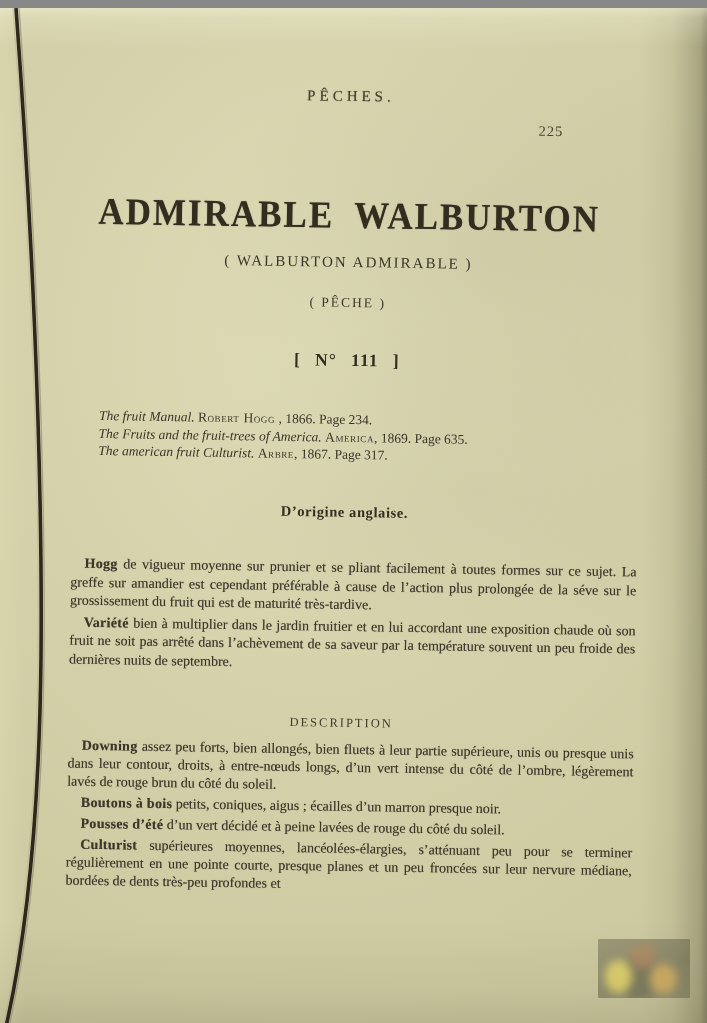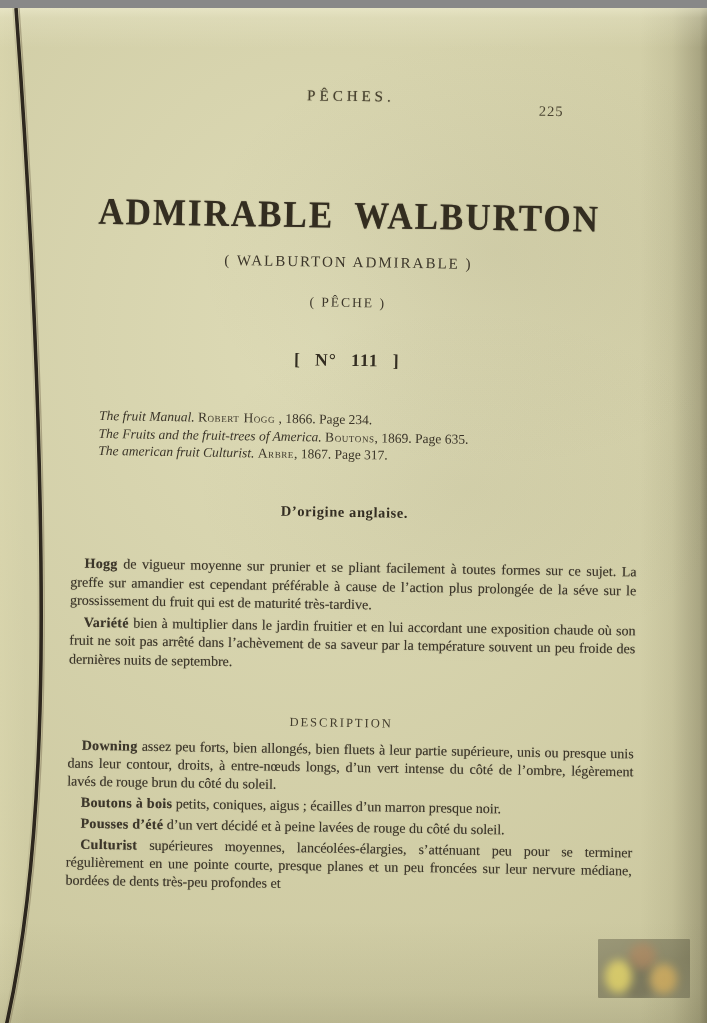--- a/index.html
+++ b/index.html
@@ -25,21 +25,21 @@
     position:absolute;inset:0;z-index:2;
     transform:rotate(0.9deg);
     transform-origin:50% 46%;
   }
   .centerbox{position:absolute;left:30px;width:630px;text-align:center;}
   .running-title{
     top:80px;font-size:15px;letter-spacing:4px;color:#48422f;
     text-shadow:0 0 1px rgba(72,66,47,0.55);
   }
   .page-number{
-    position:absolute;left:533px;top:92px;font-size:14.5px;
+    position:absolute;left:533px;top:112px;font-size:14.5px;
     letter-spacing:1px;color:#4a4431;
   }
   .variety-title{
     top:188px;font-size:35px;font-weight:700;letter-spacing:2px;word-spacing:10px;
     color:#332d20;transform:scaleY(1.08);
     text-shadow:0 0 1px rgba(51,45,32,0.6);
   }
   .synonym{top:246px;font-size:15px;letter-spacing:2px;color:#3c362a;}
   .fruit-type{top:287px;font-size:13.5px;letter-spacing:2px;color:#3c362a;}
   .catalog-number{top:342px;font-size:17.5px;font-weight:700;word-spacing:9px;letter-spacing:1px;color:#332d21;}
@@ -96,21 +96,21 @@
     <div class="centerbox variety-title">ADMIRABLE WALBURTON</div>
 
     <div class="centerbox synonym">( WALBURTON ADMIRABLE )</div>
 
     <div class="centerbox fruit-type">( PÊCHE )</div>
 
     <div class="centerbox catalog-number">[ N° 111 ]</div>
 
     <div class="references">
       <div class="ref"><i class="work">The fruit Manual.</i> <span class="author">Robert Hogg</span><span> , 1866. Page 234.</span></div>
-      <div class="ref"><i class="work">The Fruits and the fruit-trees of America.</i> <span class="author">Boutons</span><span>, 1869. Page 635.</span></div>
+      <div class="ref"><i class="work">The Fruits and the fruit-trees of America.</i> <span class="author">America</span><span>, 1869. Page 635.</span></div>
       <div class="ref"><i class="work">The american fruit Culturist.</i> <span class="author">Arbre</span><span>, 1867. Page 317.</span></div>
     </div>
 
     <div class="centerbox origin">D’origine anglaise.</div>
 
     <div class="bodycol culture">
       <p><b class="lead">Hogg</b> <span>de vigueur moyenne sur prunier et se pliant facilement à toutes formes sur ce sujet. La greffe sur amandier est cependant préférable à cause de l’action plus prolongée de la séve sur le grossissement du fruit qui est de maturité très-tardive.</span></p>
       <p><b class="lead">Variété</b> <span>bien à multiplier dans le jardin fruitier et en lui accordant une exposition chaude où son fruit ne soit pas arrêté dans l’achèvement de sa saveur par la température souvent un peu froide des dernières nuits de septembre.</span></p>
     </div>
 

